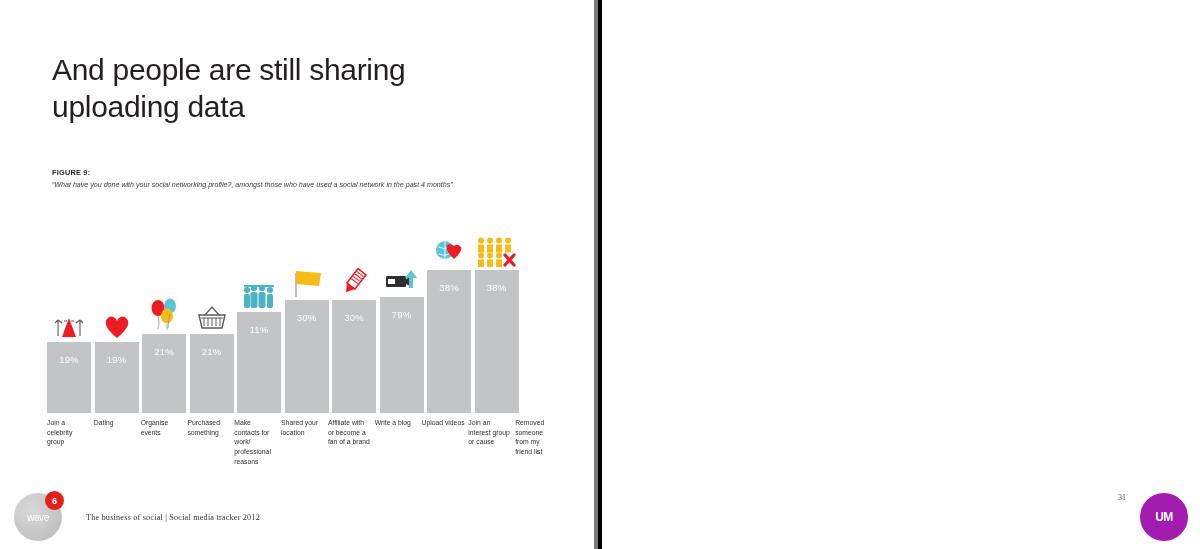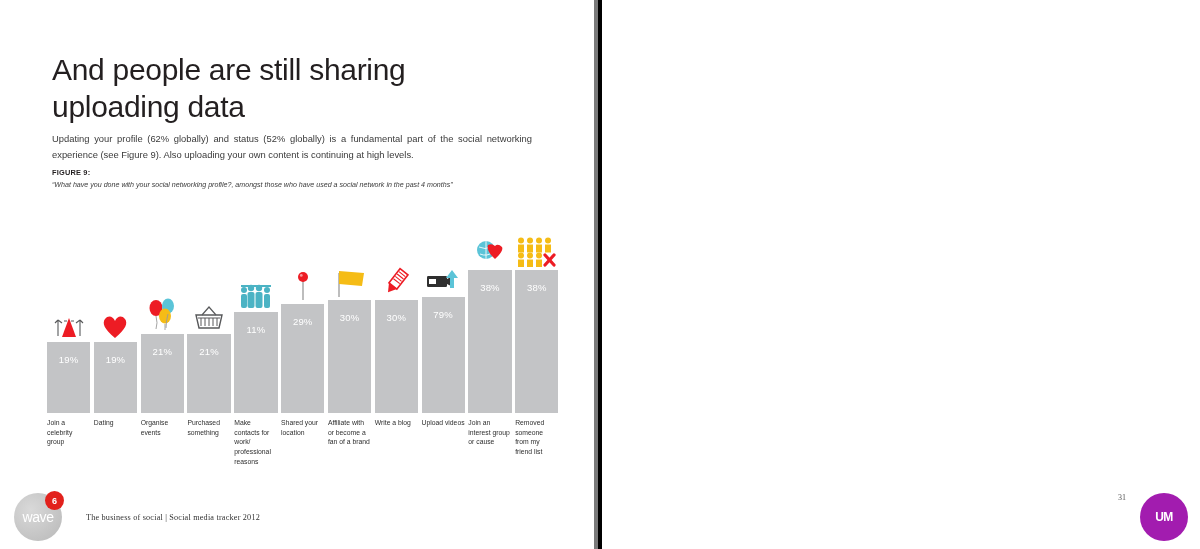--- a/index.html
+++ b/index.html
@@ -50,41 +50,40 @@
     word-wrap:break-word;}
   #labels-left .lab{width:44px;margin-right:3.5px;}
 
   
   .footer-left{position:absolute;left:14px;bottom:8px;display:flex;align-items:center;}
   .wave-logo{position:relative;width:48px;height:48px;}
   .wave-circle{position:absolute;left:0;top:0;width:48px;height:48px;border-radius:50%;
     background:radial-gradient(circle at 35% 35%,#d9d9d9,#b8b8b8);}
   .wave-word{position:absolute;left:0;top:0;width:48px;height:48px;
     display:flex;align-items:center;justify-content:center;
-    font-size:14px;color:#ffffff;letter-spacing:-.4px;font-weight:400;}
+    font-size:10px;color:#ffffff;letter-spacing:-.4px;font-weight:400;}
   .wave-badge{position:absolute;right:-2px;top:-2px;width:19px;height:19px;border-radius:50%;
     background:#e2211c;color:#fff;font-size:9px;display:flex;align-items:center;
     justify-content:center;font-weight:bold;}
   .footer-text{margin-left:24px;font-family:"Liberation Serif", serif;
     font-size:8.2px;color:#333;letter-spacing:.2px;}
 
   .footer-right{position:absolute;right:12px;bottom:8px;display:flex;align-items:flex-start;}
   .page-num{font-family:"Liberation Serif", serif;font-size:8px;color:#555;margin-right:14px;}
   .um-logo{width:48px;height:48px;border-radius:50%;background:#a21caf;
     display:flex;align-items:center;justify-content:center;
     color:#fff;font-size:12px;font-weight:bold;letter-spacing:-.5px;}
 </style>
 </head>
 <body>
 
 <div class="page" id="page-left">
 
   <h1 class="headline">And people are still sharing uploading data</h1>
 
-  <p class="body-copy">Updating your profile (62% globally) and status (52% globally) is a fundamental part of the social networking experience (see Figure 9). Also uploading your own content is continuing at high levels.</p>
 
   <div class="fig-label">FIGURE 9:</div>
   <div class="fig-q">“What have you done with your social networking profile?, amongst those who have used a social network in the past 4 months”</div>
 
   <div class="chart" id="chart-left">
       <div class="bar-group">
         <div class="bar" style="height: 71px; background: rgb(195, 196, 198);">
           <span class="value">19%</span>
           <div class="icon">
             <svg width="34" height="26" viewBox="0 0 34 26">
@@ -141,32 +140,20 @@
                 <circle cx="5" cy="7" r="3"></circle>
                 <rect x="2" y="11" width="6" height="14" rx="2"></rect>
                 <circle cx="12" cy="5" r="3.2"></circle>
                 <rect x="8.5" y="9" width="7" height="16" rx="2"></rect>
                 <circle cx="20" cy="5" r="3.2"></circle>
                 <rect x="16.5" y="9" width="7" height="16" rx="2"></rect>
                 <circle cx="28" cy="7" r="3"></circle>
                 <rect x="25" y="11" width="6" height="14" rx="2"></rect>
               </g>
               <rect x="2" y="2" width="30" height="2" fill="#4BB3C4"></rect>
-            </svg>
-          </div>
-        </div>
-      </div>
-      <div class="bar-group">
-        <div class="bar" style="height: 109px; background: rgb(195, 196, 198);">
-          <span class="value">29%</span>
-          <div class="icon">
-            <svg width="20" height="30" viewBox="0 0 20 30">
-              <path d="M10 7 v22" stroke="#9a9a9a" stroke-width="1.3"></path>
-              <circle cx="10" cy="6" r="5" fill="#ED1C24"></circle>
-              <circle cx="8.3" cy="4.4" r="1.4" fill="#fff" opacity=".55"></circle>
             </svg>
           </div>
         </div>
       </div>
       <div class="bar-group">
         <div class="bar" style="height: 113px; background: rgb(195, 196, 198);">
           <span class="value">30%</span>
           <div class="icon">
             <svg width="34" height="30" viewBox="0 0 34 30">
               <path d="M6 6 v24" stroke="#9a9a9a" stroke-width="1.3"></path>

